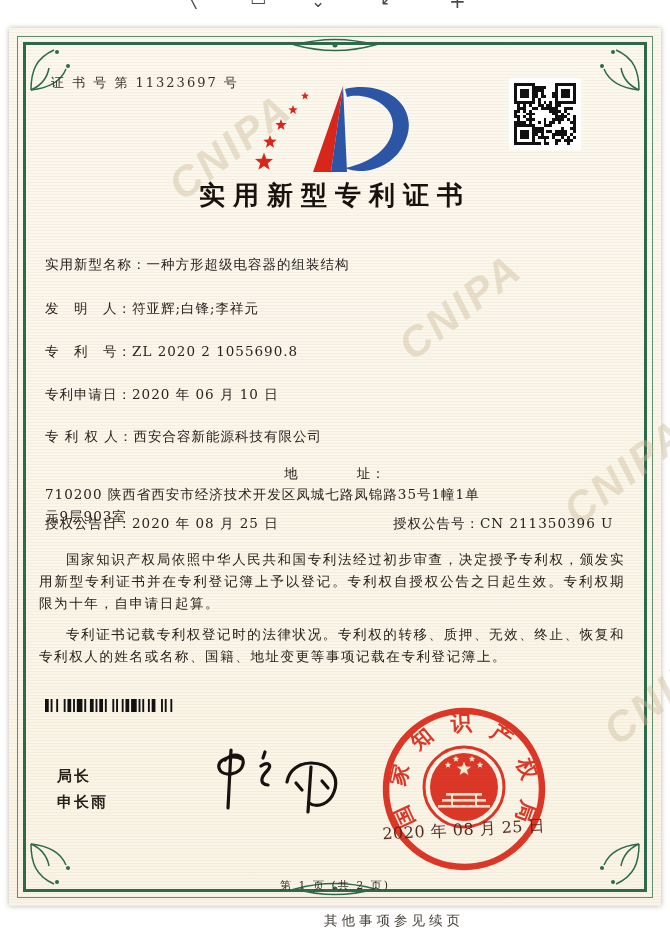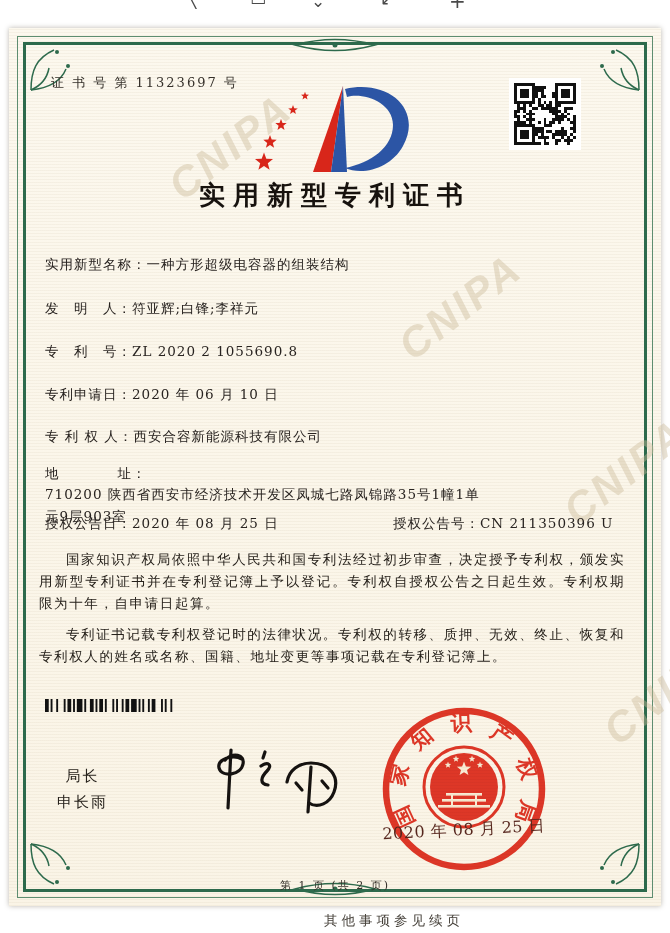--- a/index.html
+++ b/index.html
@@ -21,31 +21,31 @@
   .wm{position:absolute;font-family:"Liberation Sans","DejaVu Sans",sans-serif;
       font-weight:bold;font-style:italic;font-size:42px;letter-spacing:3px;
       color:rgba(203,186,152,.42);transform:rotate(-38deg);pointer-events:none;}
   .certno{position:absolute;left:36px;top:46px;font-size:13px;letter-spacing:2px;color:#35302a;margin-left:6px;}
   .logo{position:absolute;left:242px;top:56px;width:180px;height:92px;}
   .qrbox{position:absolute;left:500px;top:50px;width:72px;height:72px;background:#fff;
          display:flex;align-items:center;justify-content:center;}
   .title{position:absolute;left:0;top:150px;width:100%;text-align:center;
          font-size:26px;font-weight:bold;letter-spacing:8px;color:#17120e;}
   .frow{position:absolute;left:36px;font-size:13.5px;letter-spacing:1px;color:#282320;white-space:nowrap;}
-  .frow .fl{display:inline-block;}
+  .frow .fl{display:inline-block;text-align:center;}
   .addr{white-space:normal;display:flex;width:580px;flex-direction:column;}
   .addr .fl{flex:none;}
   .addr .fv{flex:none;width:438px;line-height:22px;}
   .grant2{position:absolute;left:348px;top:0;}
   .paras{position:absolute;left:30px;top:520px;width:594px;font-size:13.5px;
          letter-spacing:1.6px;line-height:22px;color:#26211b;text-align:justify;}
   .paras p{margin:0 8px 9px 0;text-indent:2em;}
   .barcode{position:absolute;left:36px;top:671px;width:131px;height:13px;}
-  .signer{position:absolute;left:48px;top:735px;font-size:15px;font-weight:normal;
-          letter-spacing:2px;color:#26211b;line-height:26px;text-align:center;}
+  .signer{position:absolute;left:48px;top:735px;font-size:15px;font-weight:bold;
+          letter-spacing:2px;color:#26211b;line-height:26px;}
   .sig{position:absolute;left:186px;top:716px;width:155px;height:80px;}
   .seal{position:absolute;left:369px;top:677px;width:172px;height:172px;opacity:.92;mix-blend-mode:multiply;}
   .pagenote{position:absolute;left:0;top:850px;width:100%;text-align:center;
             font-size:11px;letter-spacing:2px;color:#35302a;}
   .contnote{position:absolute;left:130px;top:912px;width:334px;text-align:right;
             font-size:13.5px;letter-spacing:4px;color:#46413a;}
   svg{display:block;}
 </style>
 </head>
 <body>

